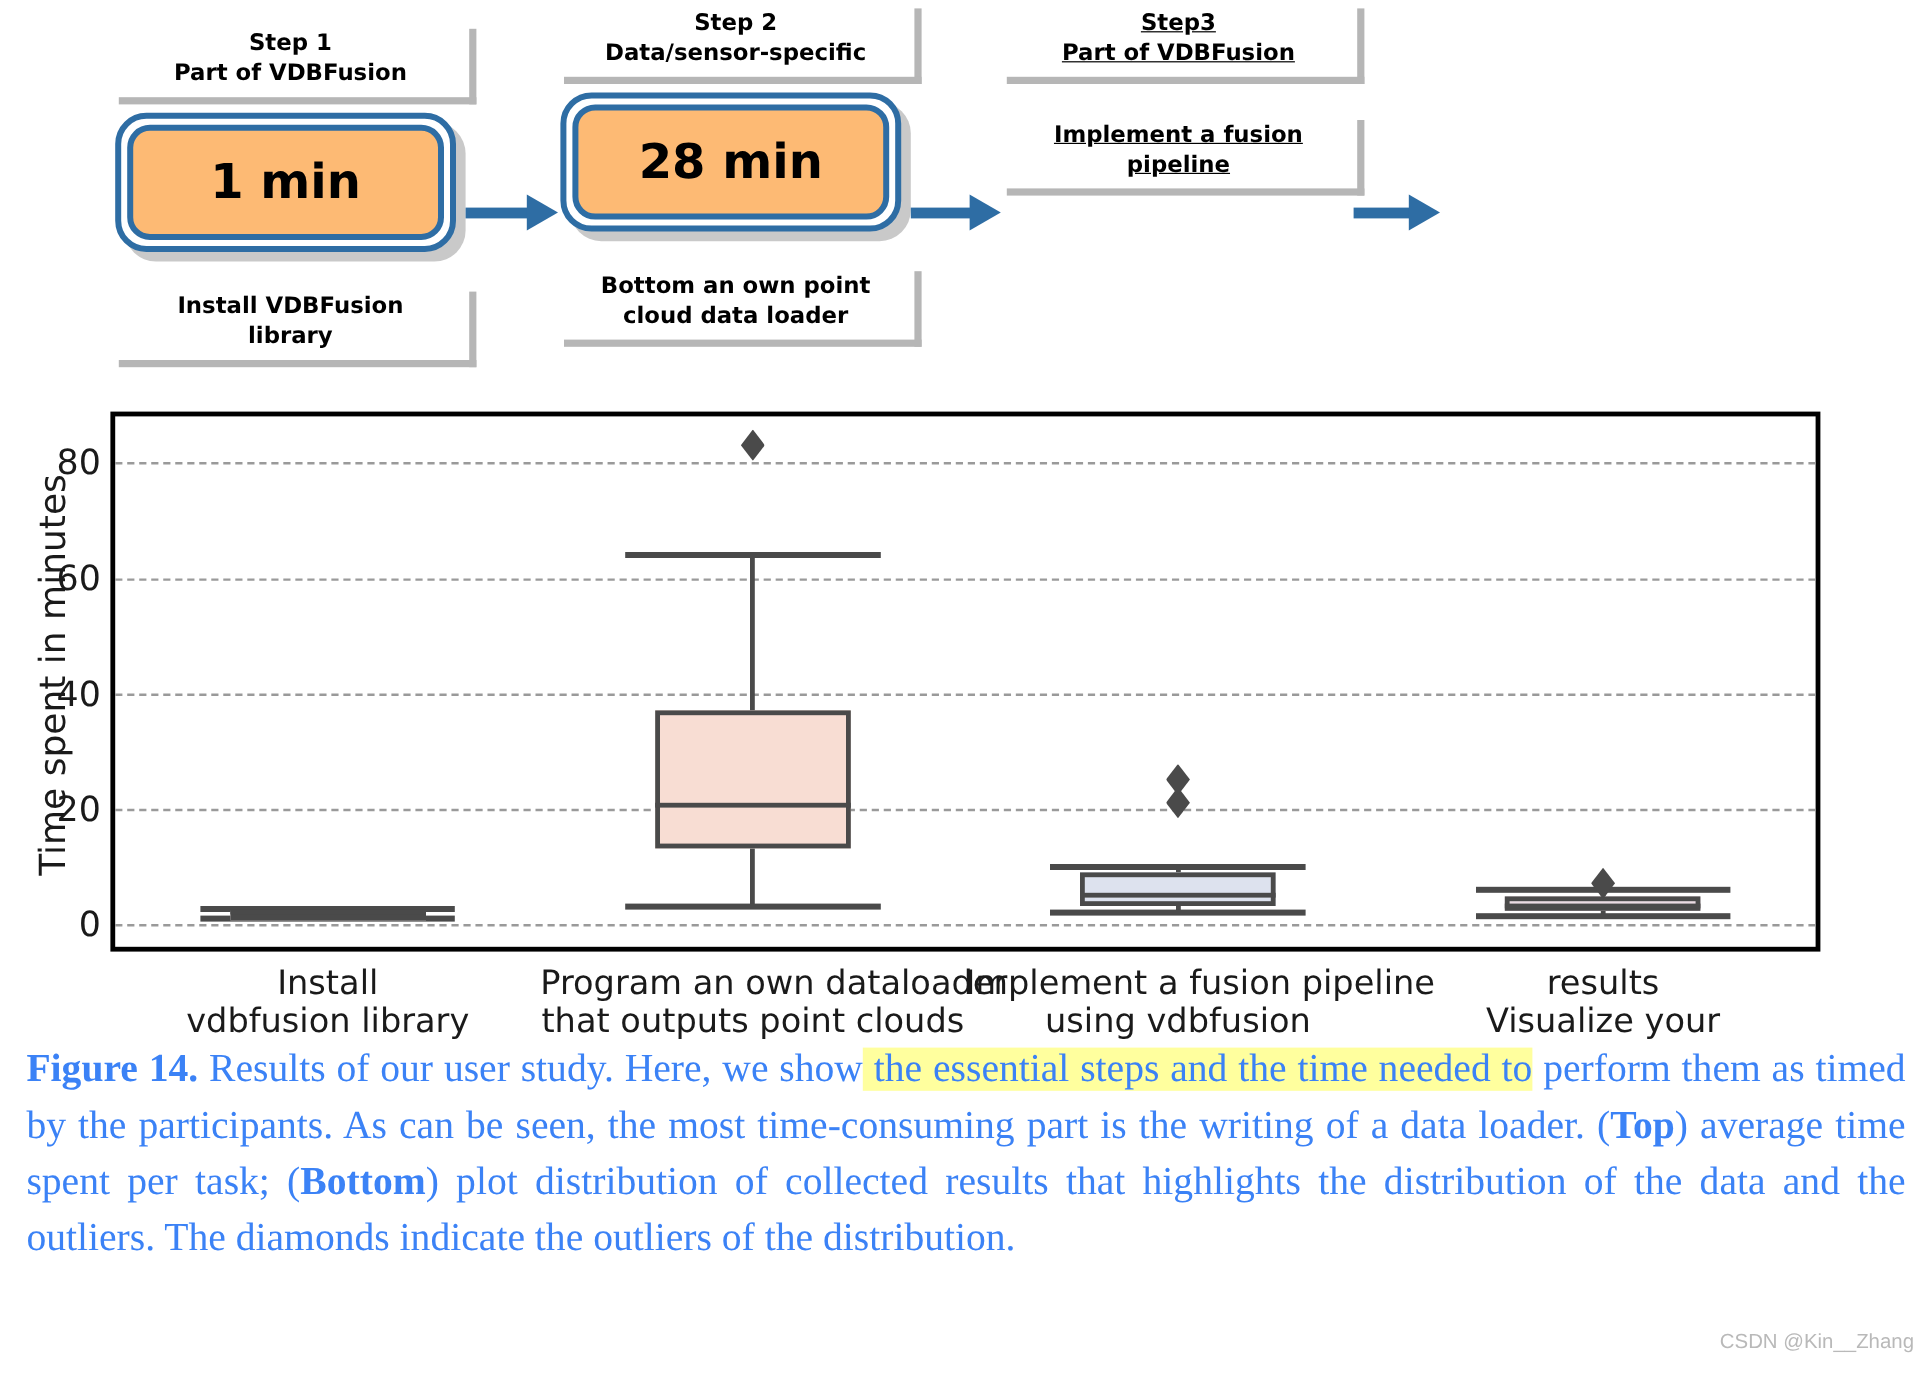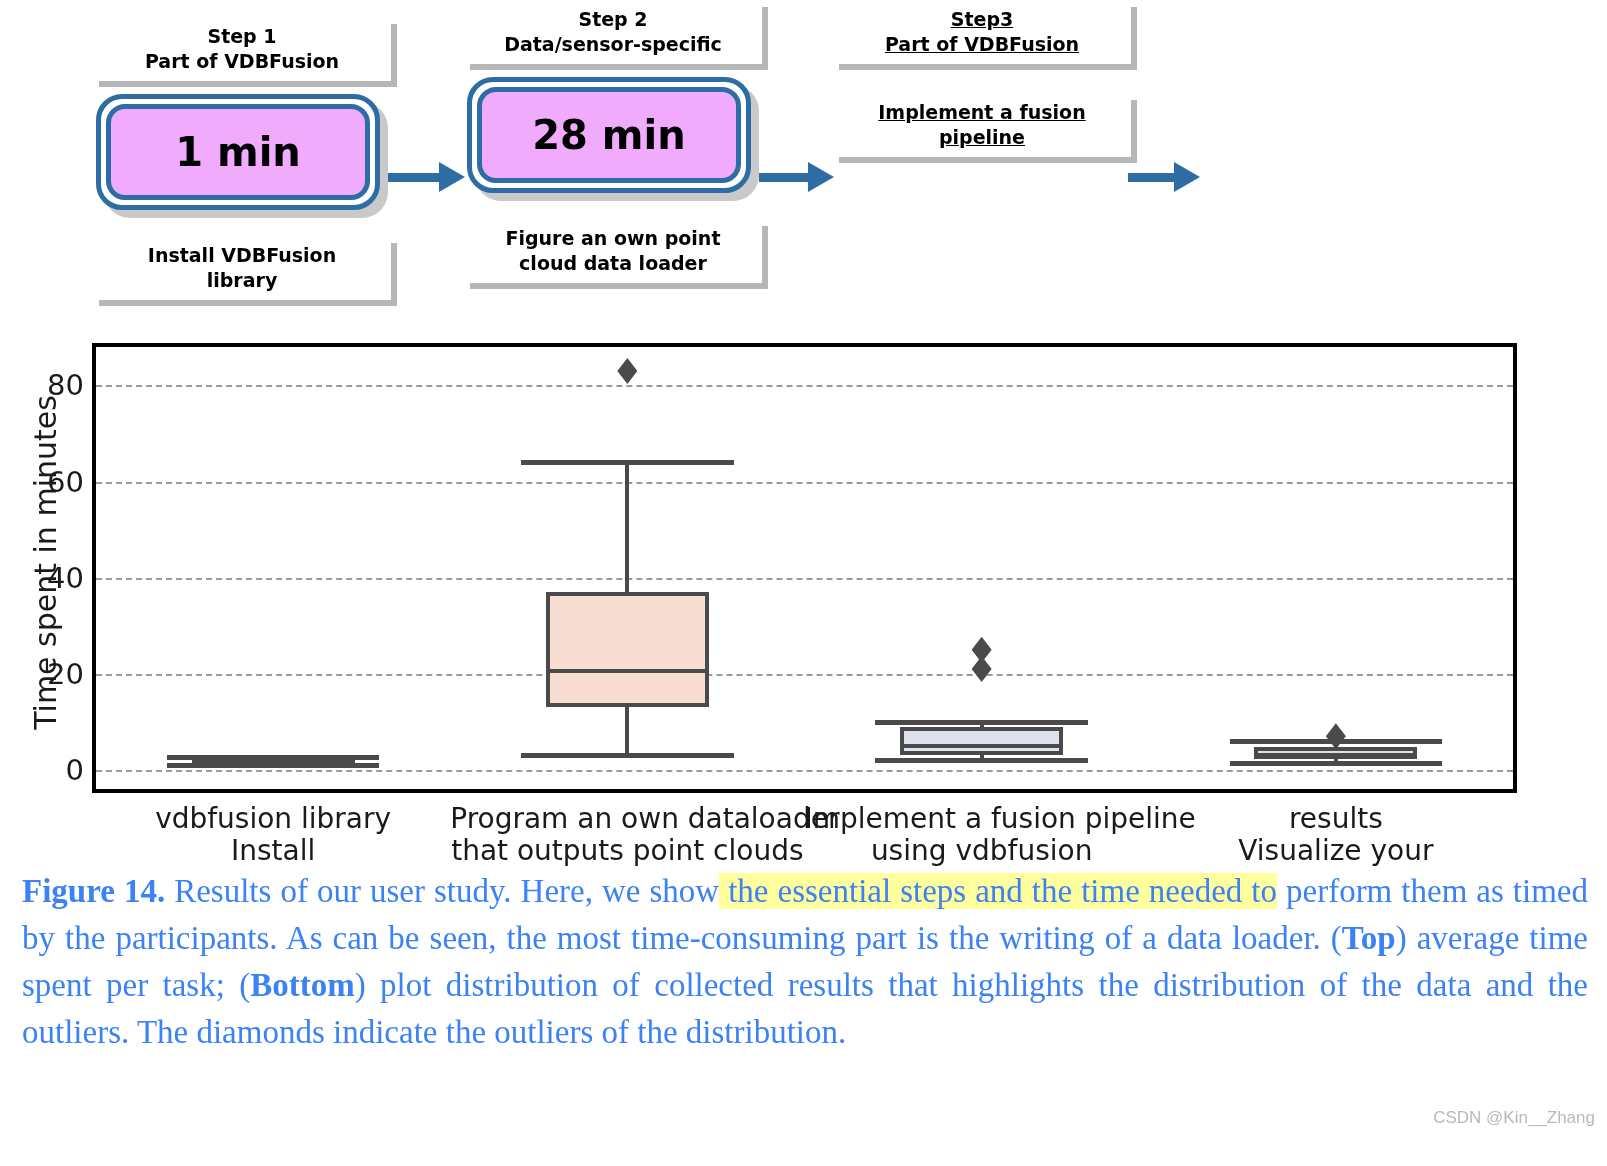--- a/index.html
+++ b/index.html
@@ -56,21 +56,21 @@
     position:absolute;left:0;top:0;width:284px;height:116px;
     border:5px solid #2e6da4;
     border-radius:26px;
     background:#ffffff;
     box-sizing:border-box;
   }
   .timebox-inner{
     position:absolute;left:5px;top:5px;right:5px;bottom:5px;
     border:5px solid #2e6da4;
     border-radius:19px;
-    background:#f0abfc;
+    background:#fdba74;
     box-sizing:border-box;
     display:flex;align-items:center;justify-content:center;
   }
   .timebox-label{
     font-size:40px;font-weight:bold;color:#000;letter-spacing:0px;
   }
 
   
   .arrow{
     position:absolute;top:168px;height:18px;
@@ -187,21 +187,21 @@
       </div>
       <div class="timebox-wrap">
         <div class="timebox-shadow"></div>
         <div class="timebox-outer">
           <div class="timebox-inner">
             <div class="timebox-label">28 min</div>
           </div>
         </div>
       </div>
       <div class="cap-box cap-bot" style="width: 300px; margin-top: 18px;">
-        <div>Figure an own point</div>
+        <div>Bottom an own point</div>
         <div>cloud data loader</div>
       </div>
     </div>
     <div class="step-col" style="left: 832px; text-decoration: underline;">
       <div class="cap-box cap-top" style="width: 300px;">
         <div>Step3</div>
         <div>Part of VDBFusion</div>
       </div>
       <div class="cap-box cap-bot" style="width: 300px; margin-top: 28px;">
         <div>Implement a fusion</div>
@@ -271,22 +271,22 @@
         <div class="whisker-v" style="top: 411.733px; height: 3.84348px;"></div>
         <div class="cap-h" style="top: 391.957px; left: 70.85px; width: 212.55px;"></div>
         <div class="cap-h" style="top: 413.576px; left: 70.85px; width: 212.55px;"></div>
         <div class="boxrect" style="left: 95.6475px; width: 162.955px; top: 400.202px; height: 11.5304px; background: rgb(234, 219, 227);"></div>
         <div class="median" style="left: 95.6475px; width: 162.955px; top: 406.37px;"></div>
         <div class="diamond" style="top: 376.152px;"></div>
       </div>
     </div>
   <div id="xlabels"></div>
 <div class="xtick-label" style="left: 96px; width: 354.25px; top: 468px;">
+      <div>Install</div>
       <div>vdbfusion library</div>
-      <div>Install</div>
     </div>
     <div class="xtick-label" style="left: 450.25px; width: 354.25px; top: 468px;">
       <div>Program an own dataloader</div>
       <div>that outputs point clouds</div>
     </div>
     <div class="xtick-label" style="left: 804.5px; width: 354.25px; top: 468px;">
       <div>Implement a fusion pipeline</div>
       <div>using vdbfusion</div>
     </div>
     <div class="xtick-label" style="left: 1158.75px; width: 354.25px; top: 468px;">

